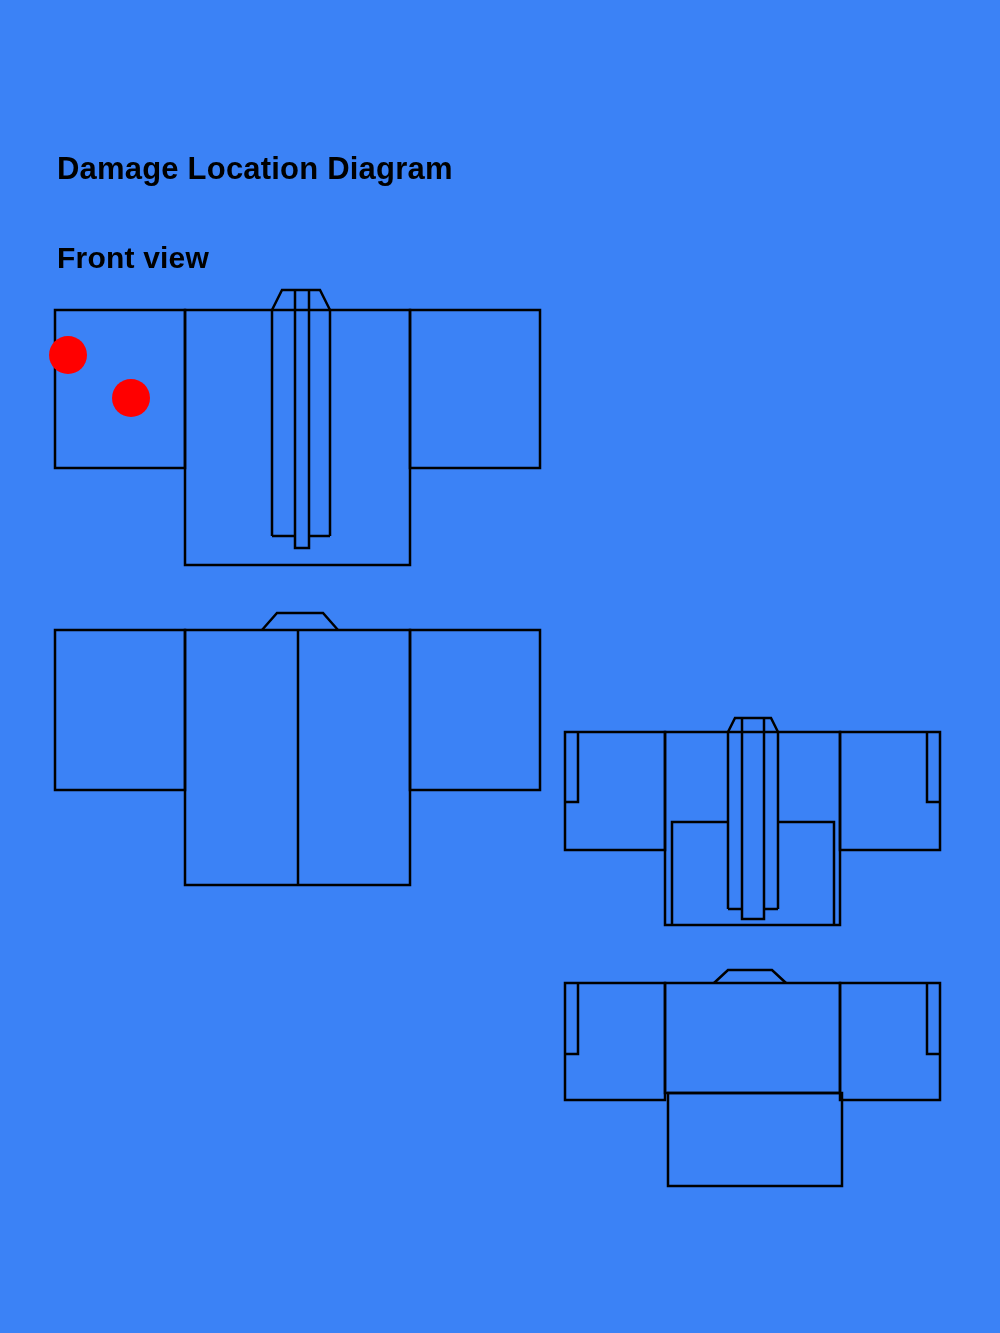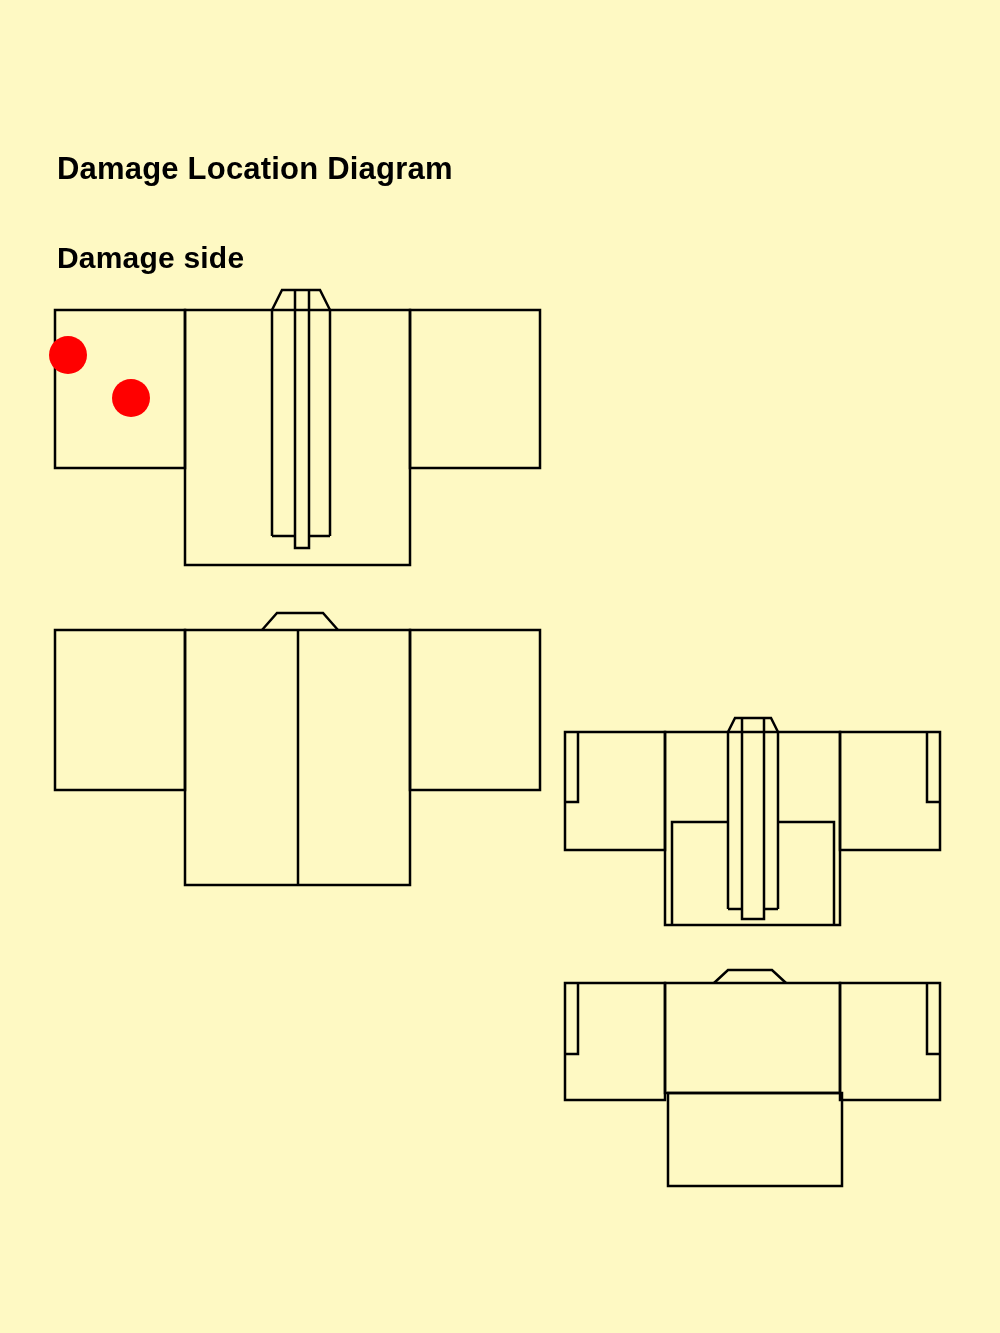--- a/index.html
+++ b/index.html
@@ -3,21 +3,21 @@
 <meta charset="utf-8">
 <style>
   * { margin: 0; padding: 0; box-sizing: border-box; }
   html, body { background: #ffffff; }
   body { font-family: "Liberation Sans", sans-serif; }
 
   .page {
     position: relative;
     width: 1000px;
     height: 1333px;
-    background: #fef9c3;
+    background: #3b82f6;
     overflow: hidden;
     color: #000;
   }
 
   .title {
     position: absolute;
     left: 57px;
     top: 151px;
     font-size: 31px;
     font-weight: 700;
@@ -52,21 +52,21 @@
   .io-front-diagram   { left: 563px; top: 714px; width: 380px; height: 215px; }
   .io-back-diagram    { left: 563px; top: 966px; width: 380px; height: 225px; }
 </style>
 </head>
 <body>
 
 <div class="page">
 
   <h1 class="title">Damage Location Diagram</h1>
 
-  <h2 class="section-label front-label">Damage side</h2>
+  <h2 class="section-label front-label">Front view</h2>
 
 
   <svg class="diagram front-diagram" viewBox="0 0 487 282">
     <rect x="0" y="24" width="130" height="158"></rect>
     <rect x="355" y="24" width="130" height="158"></rect>
     <rect x="130" y="24" width="225" height="255"></rect>
     <path d="M217,250 L217,24 L227,4 L265,4 L275,24 L275,250"></path>
     <path d="M217,250 L240,250 M254,250 L275,250"></path>
     <path d="M240,4 L240,262 L254,262 L254,4"></path>
     <g>

